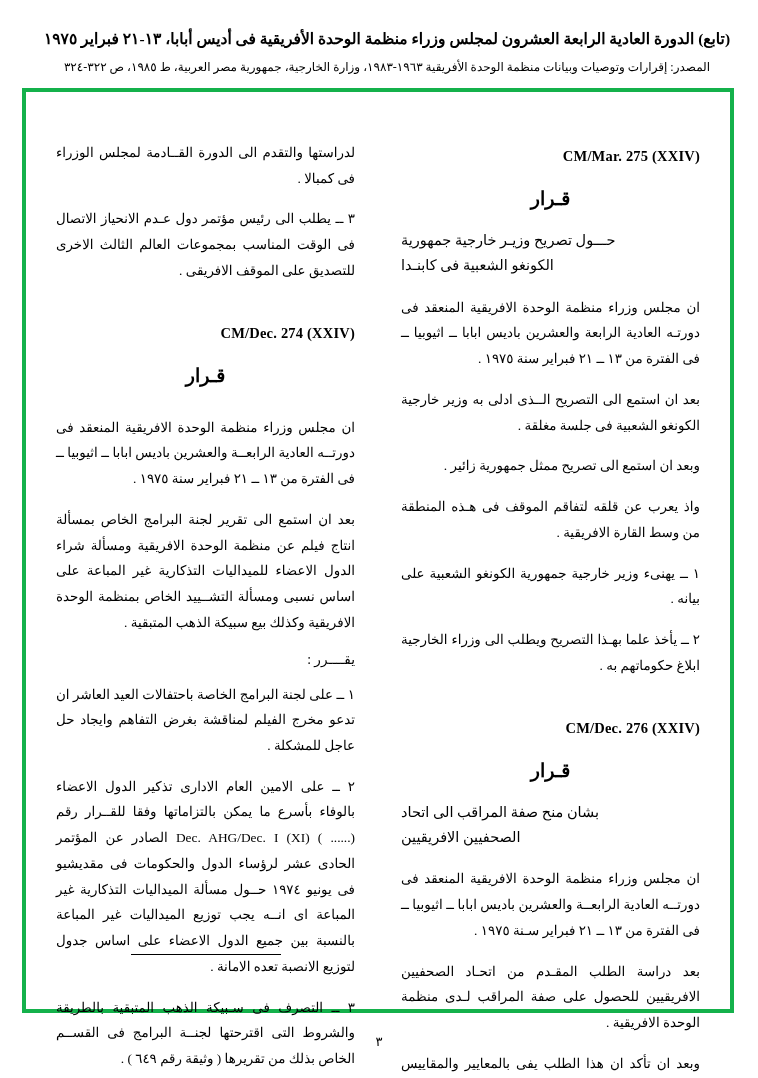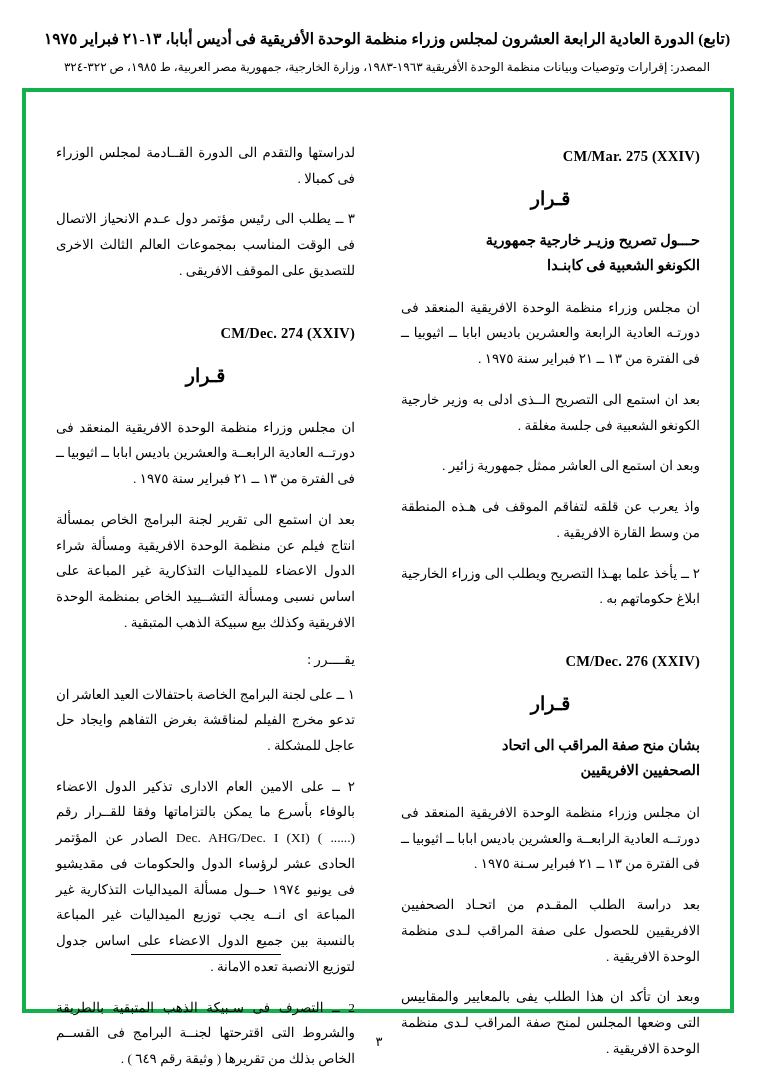--- a/index.html
+++ b/index.html
@@ -80,23 +80,23 @@
   }
   .col-left .decnum { text-align: right; }
   .qarar {
     text-align: center;
     font-size: 19px;
     font-weight: bold;
     letter-spacing: 5px;
     margin: 0 0 18px 0;
   }
   .subject {
-    text-align: right;
+    text-align: left;
     font-size: 14.5px;
-    font-weight: bold;
+    font-weight: normal;
     line-height: 1.75;
     margin-bottom: 16px;
   }
   p.para {
     font-size: 13.4px;
     line-height: 1.92;
     margin: 0 0 15px 0;
     text-align: justify;
     text-justify: inter-word;
   }
@@ -141,22 +141,23 @@
 
           <div class="decnum">CM/Mar. 275 (XXIV)</div>
           <div class="qarar">قـرار</div>
           <div class="subject">
             <div>حـــول تصريح وزيـر خارجية جمهورية</div>
             <div>الكونغو الشعبية فى كابنـدا</div>
           </div>
 
           <p class="para">ان مجلس وزراء منظمة الوحدة الافريقية المنعقد فى دورتـه العادية الرابعة والعشرين باديس ابابا ــ اثيوبيا ــ فى الفترة من ١٣ ــ ٢١ فبراير سنة ١٩٧٥ .</p>
           <p class="para">بعد ان استمع الى التصريح الــذى ادلى به وزير خارجية الكونغو الشعبية فى جلسة مغلقة .</p>
-          <p class="para">وبعد ان استمع الى العاشر ممثل جمهورية زائير .</p>
+          <p class="para">وبعد ان استمع الى تصريح ممثل جمهورية زائير .</p>
           <p class="para">واذ يعرب عن قلقه لتفاقم الموقف فى هـذه المنطقة من وسط القارة الافريقية .</p>
+          <p class="para">١ ــ يهنىء وزير خارجية جمهورية الكونغو الشعبية على بيانه .</p>
           <p class="para">٢ ــ يأخذ علما بهـذا التصريح ويطلب الى وزراء الخارجية ابلاغ حكوماتهم به .</p>
 
           <div class="spacer-md"></div>
 
           <div class="decnum">CM/Dec. 276 (XXIV)</div>
           <div class="qarar">قـرار</div>
           <div class="subject">
             <div>بشان منح صفة المراقب الى اتحاد</div>
             <div>الصحفيين الافريقيين</div>
           </div>
@@ -179,21 +180,21 @@
 
           <div class="spacer-sm"></div>
 
           <p class="para">ان مجلس وزراء منظمة الوحدة الافريقية المنعقد فى دورتــه العادية الرابعــة والعشرين باديس ابابا ــ اثيوبيا ــ فى الفترة من ١٣ ــ ٢١ فبراير سنة ١٩٧٥ .</p>
           <p class="para">بعد ان استمع الى تقرير لجنة البرامج الخاص بمسألة انتاج فيلم عن منظمة الوحدة الافريقية ومسألة شراء الدول الاعضاء للميداليات التذكارية غير المباعة على اساس نسبى ومسألة التشــييد الخاص بمنظمة الوحدة الافريقية وكذلك بيع سبيكة الذهب المتبقية .</p>
 
           <div class="yuqarrir">يقــــرر :</div>
 
           <p class="para">١ ــ على لجنة البرامج الخاصة باحتفالات العيد العاشر ان تدعو مخرج الفيلم لمناقشة بغرض التفاهم وايجاد حل عاجل للمشكلة .</p>
           <p class="para">٢ ــ على الامين العام الادارى تذكير الدول الاعضاء بالوفاء بأسرع ما يمكن بالتزاماتها وفقا للقــرار رقم (...... ) Dec. AHG/Dec. I (XI) الصادر عن المؤتمر الحادى عشر لرؤساء الدول والحكومات فى مقديشيو فى يونيو ١٩٧٤ حــول مسألة الميداليات التذكارية غير المباعة اى انــه يجب توزيع الميداليات غير المباعة بالنسبة بين جميع الدول الاعضاء على اساس جدول لتوزيع الانصبة تعده الامانة .</p>
-          <p class="para">2 ــ التصرف فى سـبيكة الذهب المتبقية بالطريقة والشروط التى اقترحتها لجنــة البرامج فى القســم الخاص بذلك من تقريرها ( وثيقة رقم ٦٤٩ ) .</p>
+          <p class="para">٣ ــ التصرف فى سـبيكة الذهب المتبقية بالطريقة والشروط التى اقترحتها لجنــة البرامج فى القســم الخاص بذلك من تقريرها ( وثيقة رقم ٦٤٩ ) .</p>
 
           <div class="rule"></div>
         </div>
 
       </div>
     </div>
   </div>
 
   <div class="folio">٣</div>
 </div>

